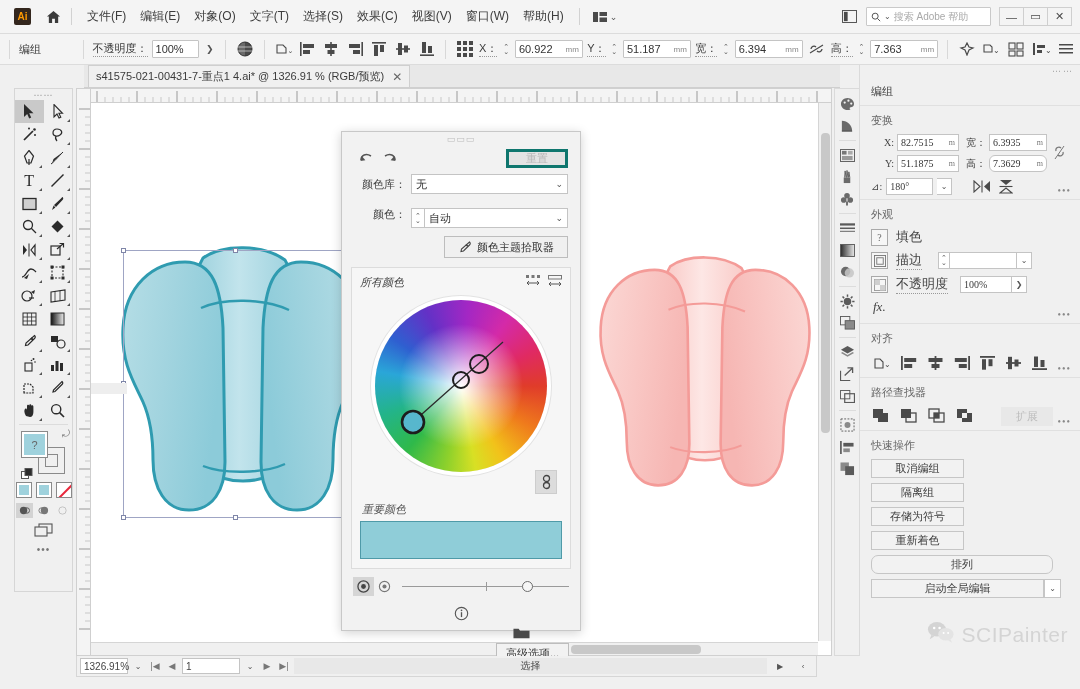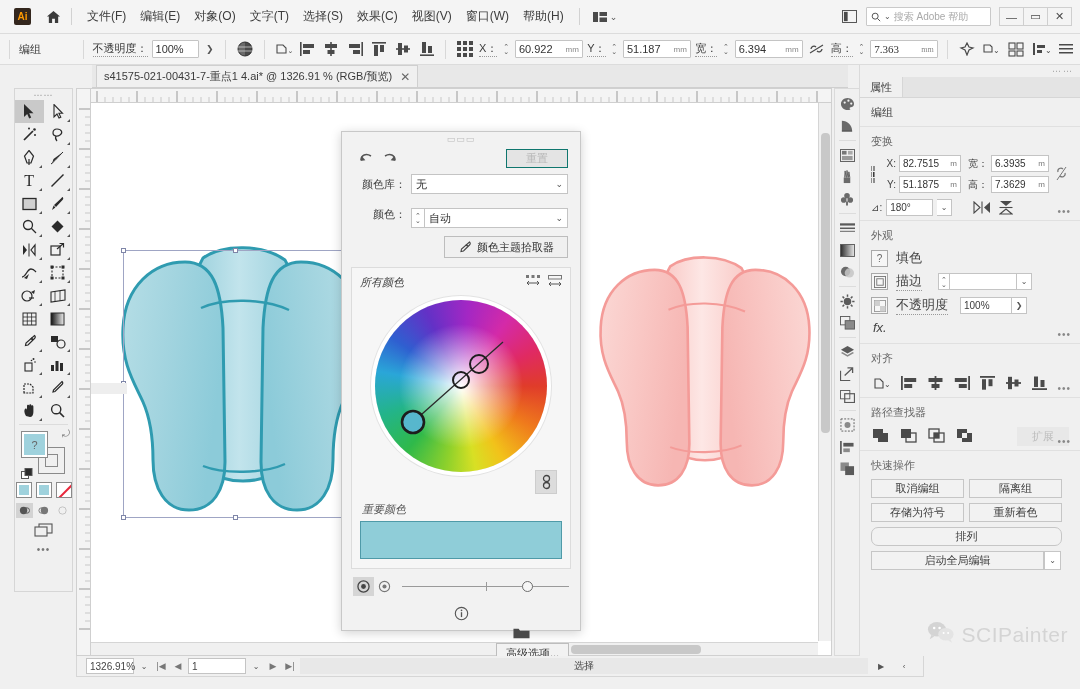--- a/index.html
+++ b/index.html
@@ -60,21 +60,21 @@
     display: flex; align-items: center; padding: 0 3px; font-size: 11px; color: #333;
   }
   .cb-arrow { width: 14px; height:18px; display:flex;align-items:center;justify-content:center;
     font-size: 9px; color: #555; }
   .spin { display: flex; flex-direction: column; justify-content: center;
     width: 10px; height: 18px; align-items: center; line-height: 5px; font-size: 7px; color: #555; }
   .cb-icon { width: 21px; height: 21px; display: flex; align-items: center; justify-content: center; }
 
   
   .tabbar {
-    position: absolute; left: 92px; top: 65px; width: 756px; height: 23px;
+    position: absolute; left: 84px; top: 65px; width: 756px; height: 23px;
     background: #e8e8e8; border-bottom: 1px solid #cfcfcf; display: flex; align-items: flex-end;
   }
   .doc-tab {
     height: 22px; background: #f0f0f0; border: 1px solid #cfcfcf; border-bottom: none;
     display: flex; align-items: center; padding: 0 7px; gap: 8px; font-size: 11px;
     color: #3b3b3b; margin-left: 4px;
   }
   .tab-close { color: #666; font-size: 12px; }
 
   
@@ -155,21 +155,21 @@
   .dialog {
     position:absolute; left:341px; top:131px; width:240px; height:500px;
     background:#f2f2f2; border:1px solid #c8c8c8; box-shadow: 0 2px 10px rgba(0,0,0,.18);
   }
   .dlg-grip { height: 13px; display:flex; align-items:center; justify-content:center;
     font-size:9px; color:#bbb; letter-spacing:1px; }
   .dlg-row1 { display:flex; align-items:center; padding: 0 12px; height: 26px; }
   .dlg-undo { width:24px; height:20px; display:flex;align-items:center;justify-content:center;
     color:#555; font-size:14px; }
   .btn-reset {
-    margin-left:auto; width:62px; height:19px; background:#e4e4e4; border:1px solid #0f766e;
+    margin-left:auto; width:62px; height:19px; background:#e4e4e4; border:3px solid #0f766e;
     color:#b8b8b8; font-size:11px; display:flex;align-items:center;justify-content:center;
   }
   .dlg-field-row { display:flex; align-items:center; padding: 3px 12px; gap:5px; }
   .dlg-flabel { font-size:11px; color:#444; width:52px; text-align:right; }
   .dlg-select {
     flex:1; height:20px; background:#fff; border:1px solid #c4c4c4; display:flex;
     align-items:center; padding:0 4px; font-size:11px; color:#333; position:relative;
   }
   .dlg-select .chev { margin-left:auto; font-size:9px; color:#555; }
   .dlg-spin { width:13px; height:20px; border:1px solid #c4c4c4; border-right:none;
@@ -232,21 +232,21 @@
   .props {
     position:absolute; left:859px; top:65px; width:221px; height:591px;
     background:#f0f0f0; border-left:1px solid #dadada;
   }
   .props-tabs { height:12px; display:flex; align-items:center; justify-content:flex-end;
      padding-right:6px; font-size:9px; color:#aaa; letter-spacing:2px; }
   .props-tabrow { display:flex; height:21px; background:#e4e4e4; border-bottom:1px solid #d6d6d6; }
   .props-tab { padding:0 10px; display:flex;align-items:center; font-size:11px; color:#3b3b3b;
     background:#f0f0f0; border-right:1px solid #d6d6d6; }
   .props-sub { padding:7px 11px 6px 11px; font-size:11px; color:#444; border-bottom:1px solid #e0e0e0;}
-  .sect { padding: 7px 11px 4px 11px; border-bottom:1px solid #e0e0e0; position:relative; }
+  .sect { padding: 7px 27px 4px 11px; border-bottom:1px solid #e0e0e0; position:relative;font-family:Liberation Serif, serif; }
   .sect-title { font-size:11px; color:#666; margin-bottom:6px; }
   .sect-more { position:absolute; right:9px; bottom:3px; font-size:10px; color:#888; letter-spacing:1px;}
   .xf-grid { display:flex; align-items:center; gap:5px; }
   .ref-pt { width:17px; height:17px; display:grid; grid-template-columns:repeat(3,1fr);
     grid-template-rows:repeat(3,1fr); gap:1px; }
   .ref-dot { background:#8e8e8e; }
   .ref-dot.c { background:#3b3b3b; }
   .xf-col { display:flex; flex-direction:column; gap:4px; }
   .xf-row { display:flex; align-items:center; gap:3px; }
   .xf-lab { font-size:10px; color:#444; width:16px; text-align:right; }
@@ -291,23 +291,23 @@
   .qa-chev { width:17px; height:19px; background:#fff; border:1px solid #c6c6c6;
     display:flex;align-items:center;justify-content:center; font-size:8px; color:#555; }
 
   .watermark {
     position:absolute; right:12px; bottom:8px; display:flex; align-items:center; gap:7px;
     color:#d4d4d4; font-size:21px; letter-spacing:.5px;
   }
 
   
   .statusbar {
-    position:absolute; left:76px; top:656px; width:848px; height:21px;
+    position:absolute; left:76px; top:656px; width:741px; height:21px;
     background:#f0f0f0; border:1px solid #d6d6d6; border-top:none;
-    display:flex; align-items:center; padding: 0 9px; gap:3px; font-size:10px; color:#444;
+    display:flex; align-items:center; padding: 0 3px; gap:3px; font-size:10px; color:#444;
   }
   .st-zoom { width:48px; height:16px; background:#fff; border:1px solid #c4c4c4;
     display:flex; align-items:center; padding:0 3px; }
   .st-chev { width:14px; display:flex;align-items:center;justify-content:center; font-size:8px; color:#555;}
   .st-nav { width:14px; display:flex;align-items:center;justify-content:center; font-size:9px; color:#777;}
   .st-page { width:58px; height:16px; background:#fff; border:1px solid #c4c4c4;
     display:flex; align-items:center; padding:0 3px; }
   .st-status { flex:1; height:16px; background:#e8e8e8; display:flex; align-items:center;
     justify-content:center; font-size:10px; color:#444; }
   .st-end { width:20px; display:flex;align-items:center;justify-content:center; font-size:8px; color:#555;}
@@ -479,21 +479,21 @@
       <svg width="17" height="12" viewBox="0 0 17 12">
           <path d="M3 6 a3 3 0 0 1 5 -2 M9 8 a3 3 0 0 0 5 -2" fill="none" stroke="#4a4a4a" stroke-width="1.3"></path>
           <line x1="2" y1="10" x2="15" y2="2" stroke="#4a4a4a" stroke-width="1.1"></line>
         </svg>
     </div>
     <div class="cb-ulabel">高：</div>
     <div class="spin">
         <span>⌃</span>
         <span>⌄</span>
       </div>
-    <div class="cb-field" style="width:72px;font-family:Liberation Serif, serif;">
+    <div class="cb-field" style="width:72px;">
       <span>7.363</span>
       <span class="cb-arrow" style="font-size:8px;color:#888;margin-left:auto;">mm</span>
     </div>
     <div class="cb-sep"></div>
     <div class="cb-icon">
       <svg width="16" height="14" viewBox="0 0 16 14">
           <path d="M8 1 L10 5 L14 6 L10 8 L8 13 L6 8 L2 6 L6 5 Z" fill="none" stroke="#4a4a4a" stroke-width="1.2"></path>
         </svg>
     </div>
     <div class="cb-icon">
@@ -1297,23 +1297,20 @@
     <div class="dock-ico">
       <svg width="15" height="14" viewBox="0 0 16 15">
           <rect x="0.5" y="0.5" width="9" height="9" fill="#8a8a8a"></rect>
           <rect x="5.5" y="4.5" width="9.5" height="9.5" fill="#5a5a5a"></rect>
         </svg>
     </div>
   </div>
 
   <div class="props">
     <div class="props-tabs">⋯⋯</div>
-    <div class="props-tabrow">
-      <div class="props-tab">属性</div>
-    </div>
     <div class="props-sub">编组</div>
 
     <div class="sect">
       <div class="sect-title">变换</div>
       <div class="xf-grid">
         <div class="ref-pt">
           <div class="ref-dot"></div>
           <div class="ref-dot"></div>
           <div class="ref-dot"></div>
           <div class="ref-dot"></div>
@@ -1342,21 +1339,21 @@
         <div class="xf-col">
           <div class="xf-row">
             <span class="xf-lab" style="width:22px;">宽：</span>
             <span class="xf-inp" style="width:58px;">
               <span>6.3935</span>
               <span class="xf-unit">m</span>
             </span>
           </div>
           <div class="xf-row">
             <span class="xf-lab" style="width:22px;">高：</span>
-            <span class="xf-inp" style="width:58px;">
+            <span class="xf-inp" style="width:58px;border-radius:6px;">
               <span>7.3629</span>
               <span class="xf-unit">m</span>
             </span>
           </div>
         </div>
         <div class="lockico">
           <svg width="15" height="20" viewBox="0 0 15 20">
               <path d="M4 8 a3 3 0 0 1 5 -3" fill="none" stroke="#777" stroke-width="1.2"></path>
               <path d="M6 12 a3 3 0 0 0 5 -3" fill="none" stroke="#777" stroke-width="1.2"></path>
               <line x1="3" y1="16" x2="12" y2="3" stroke="#777" stroke-width="1"></line>

